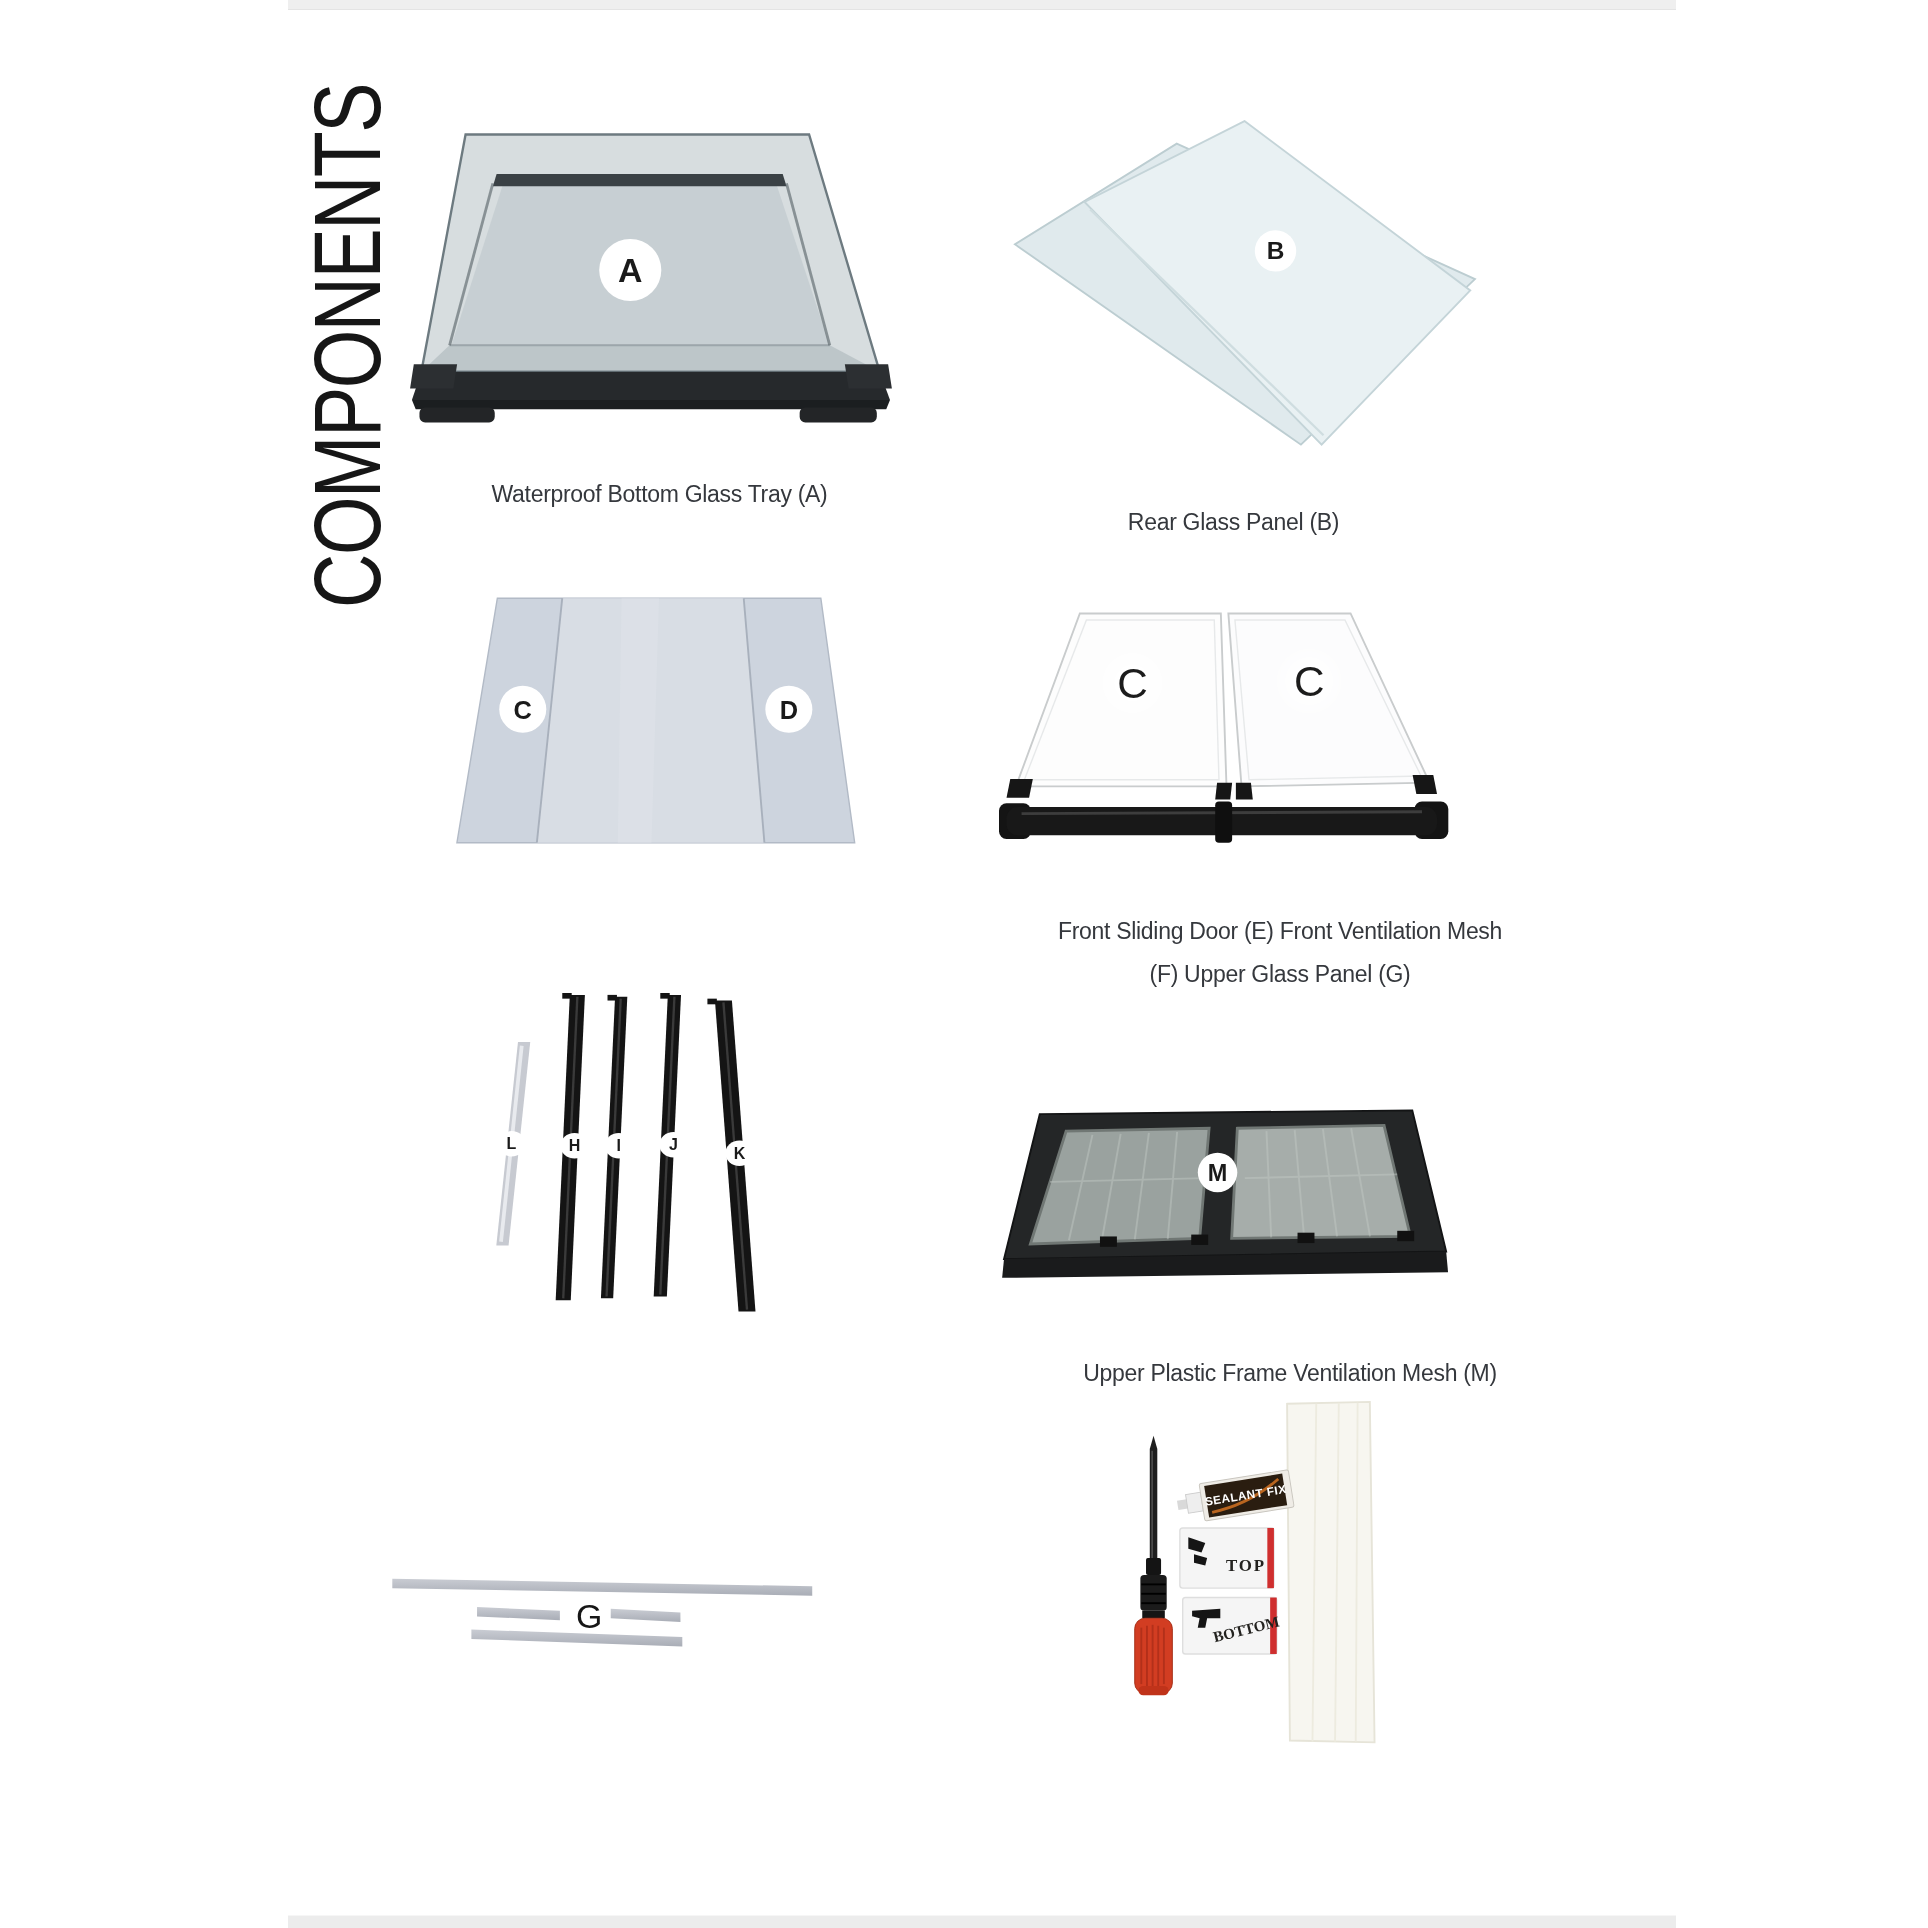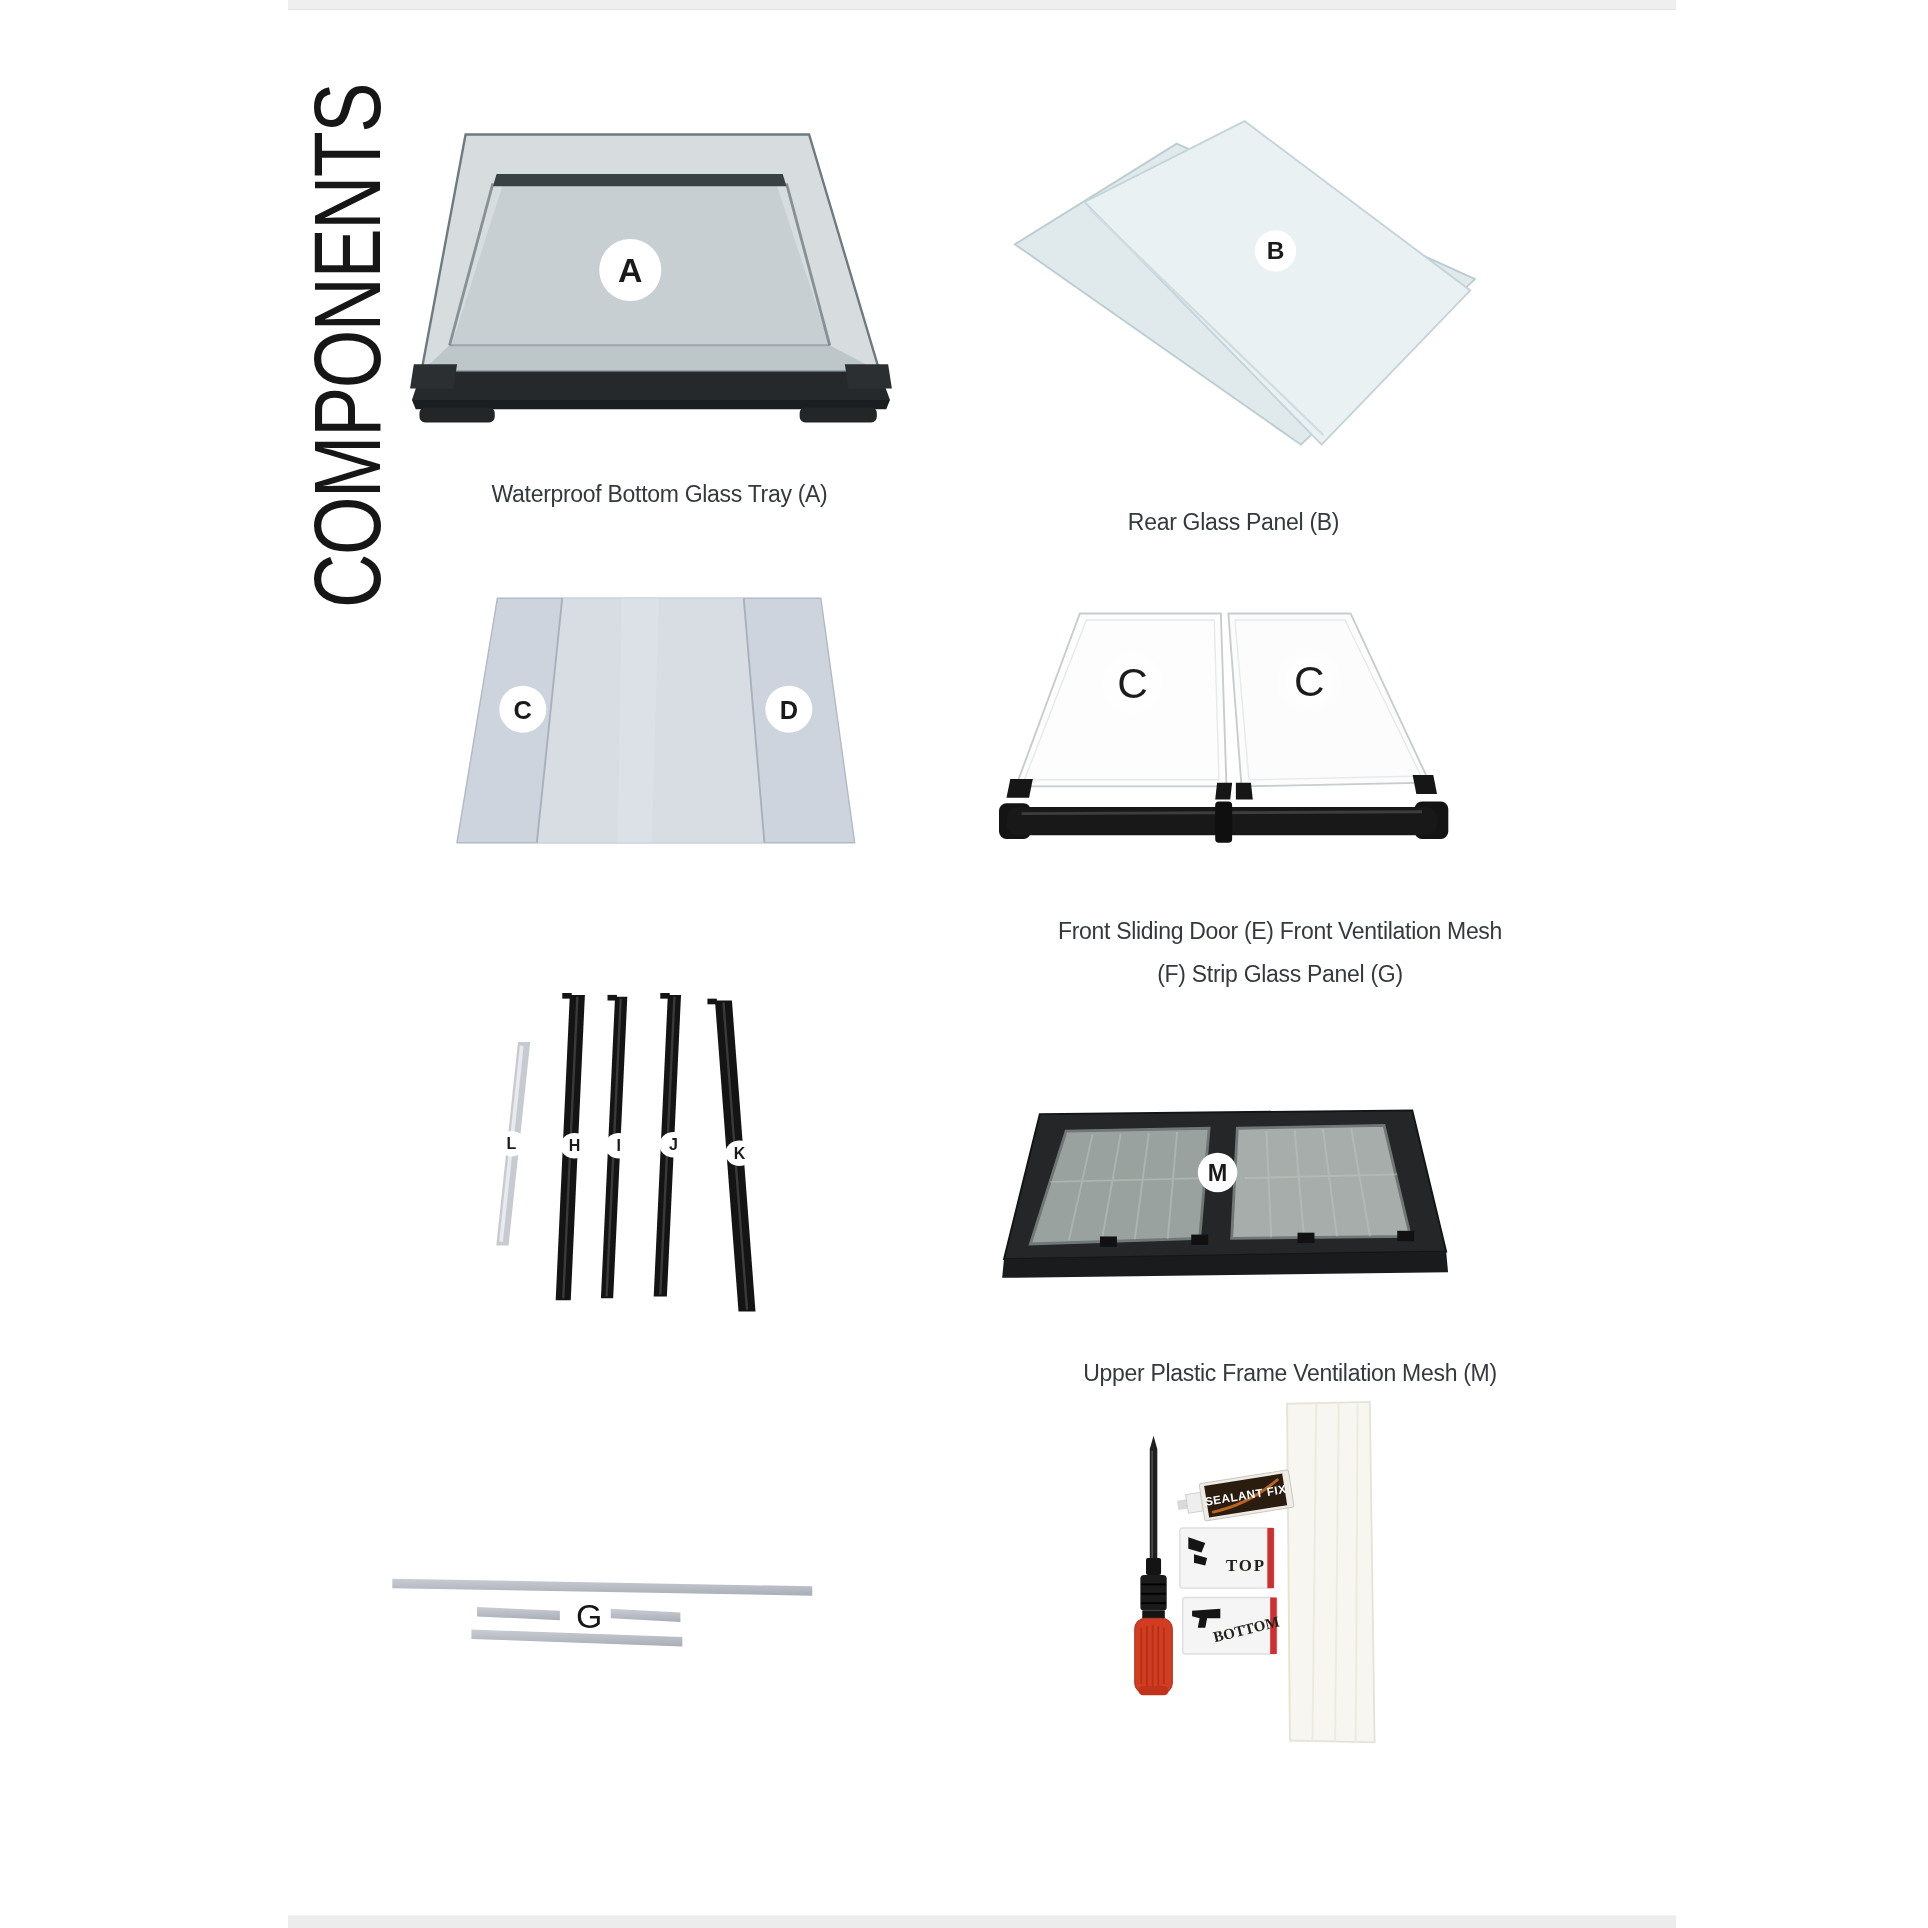--- a/index.html
+++ b/index.html
@@ -110,21 +110,21 @@
       <line x1="34" y1="239" x2="460" y2="237" stroke="#3d3d3d" stroke-width="3"></line>
       <rect x="240" y="226" width="18" height="44" rx="4" fill="#0f0f0f"></rect>
       <circle cx="152" cy="100" r="27" fill="#ffffff" filter="url(#soft)"></circle>
       <text x="152" y="116" font-size="45" text-anchor="middle" fill="#1c1c1c" font-family="Liberation Sans, sans-serif">C</text>
       <circle cx="340" cy="98" r="27" fill="#ffffff" filter="url(#soft)"></circle>
       <text x="340" y="114" font-size="45" text-anchor="middle" fill="#1c1c1c" font-family="Liberation Sans, sans-serif">C</text>
     </svg>
   </div>
   <div class="caption cap-efg">
     <span>Front Sliding Door (E) Front Ventilation Mesh</span><br>
-    <span>(F) Strip Glass Panel (G)</span>
+    <span>(F) Upper Glass Panel (G)</span>
   </div>
 
   <div class="fig" style="left:452px;top:993px;">
     <svg width="377" height="344" viewBox="0 0 400 365">
       <polygon points="70,52 83,52 60,268 47,268" fill="#c7cad1"></polygon>
       <line x1="74" y1="56" x2="52" y2="264" stroke="#e8eaee" stroke-width="4"></line>
       <g fill="#141414">
         <polygon points="125,2 141,2 126,326 110,326"></polygon>
         <polygon points="173,4 186,4 171,324 158,324"></polygon>
         <polygon points="229,2 243,2 228,322 214,322"></polygon>

